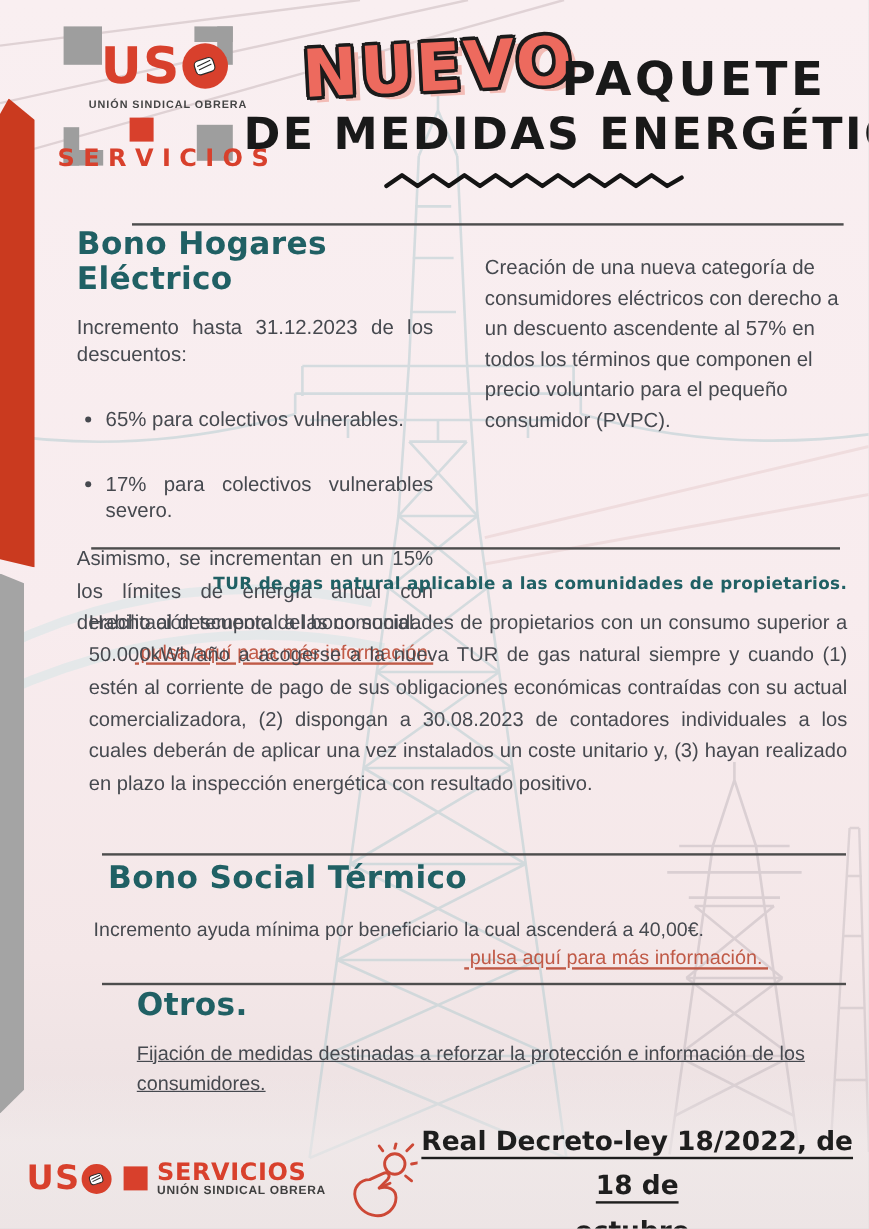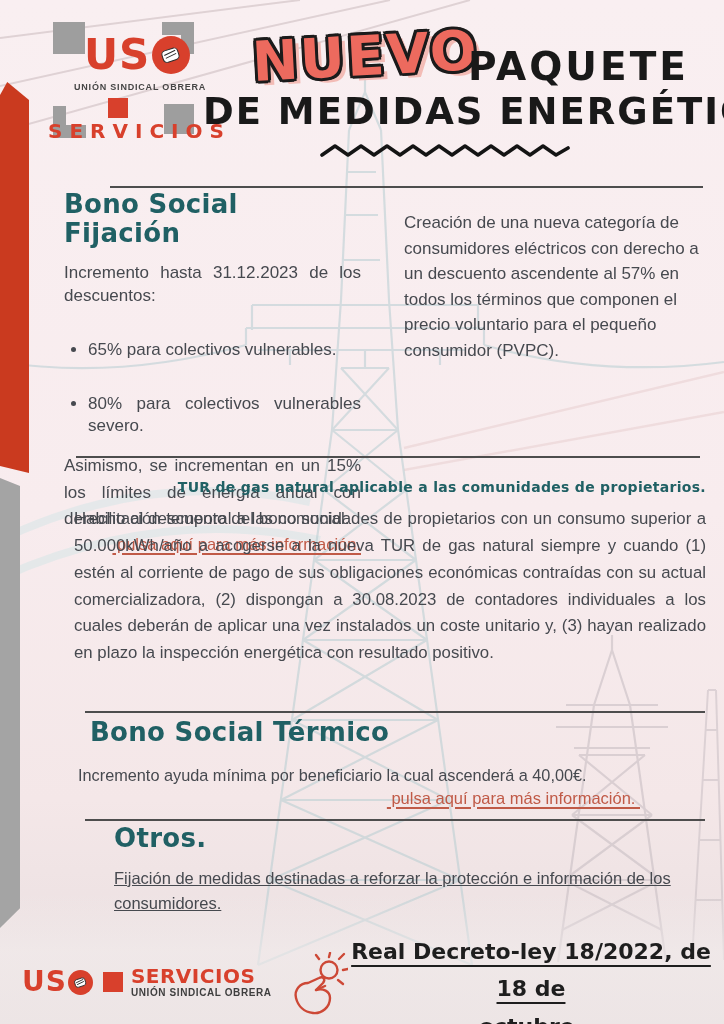--- a/index.html
+++ b/index.html
@@ -186,25 +186,25 @@
   <svg class="layer squiggle" width="250" height="22" viewBox="0 0 250 22">
     <polyline points="2,14 15,5 28,14 41,5 54,14 67,5 80,14 93,5 106,14 119,5 132,14 145,5 158,14 171,5 184,14 197,5 210,14 223,5 236,14 248,7" fill="none" stroke="#141414" stroke-width="3.6" stroke-linecap="round" stroke-linejoin="round"></polyline>
   </svg>
 
   <div class="rule" style="left:110px;top:186px;width:593px"></div>
   <div class="rule" style="left:76px;top:456px;width:624px"></div>
   <div class="rule" style="left:85px;top:711px;width:620px"></div>
   <div class="rule" style="left:85px;top:819px;width:620px"></div>
 
   <div class="layer col-left">
-    <div class="h-teal">Bono Social Fijación</div>
+    <div class="h-teal">Bono Hogares Eléctrico</div>
     <div class="body-txt intro justify">Incremento hasta 31.12.2023 de los descuentos:</div>
     <ul class="body-txt">
       <li class="justify">65% para colectivos vulnerables.</li>
-      <li class="justify">80% para colectivos vulnerables severo.</li>
+      <li class="justify">17% para colectivos vulnerables severo.</li>
     </ul>
     <div class="body-txt para justify">Asimismo, se incrementan en un 15% los límites de energía anual con derecho al descuento del bono social.</div>
     <a class="link-red lnk">&nbsp;pulsa aquí para más información.</a>
   </div>
 
   <div class="layer col-right">
     <div class="body-txt para">Creación de una nueva categoría de consumidores eléctricos con derecho a un descuento ascendente al 57% en todos los términos que componen el precio voluntario para el pequeño consumidor (PVPC).</div>
   </div>
 
   <div class="layer sec-tur">

